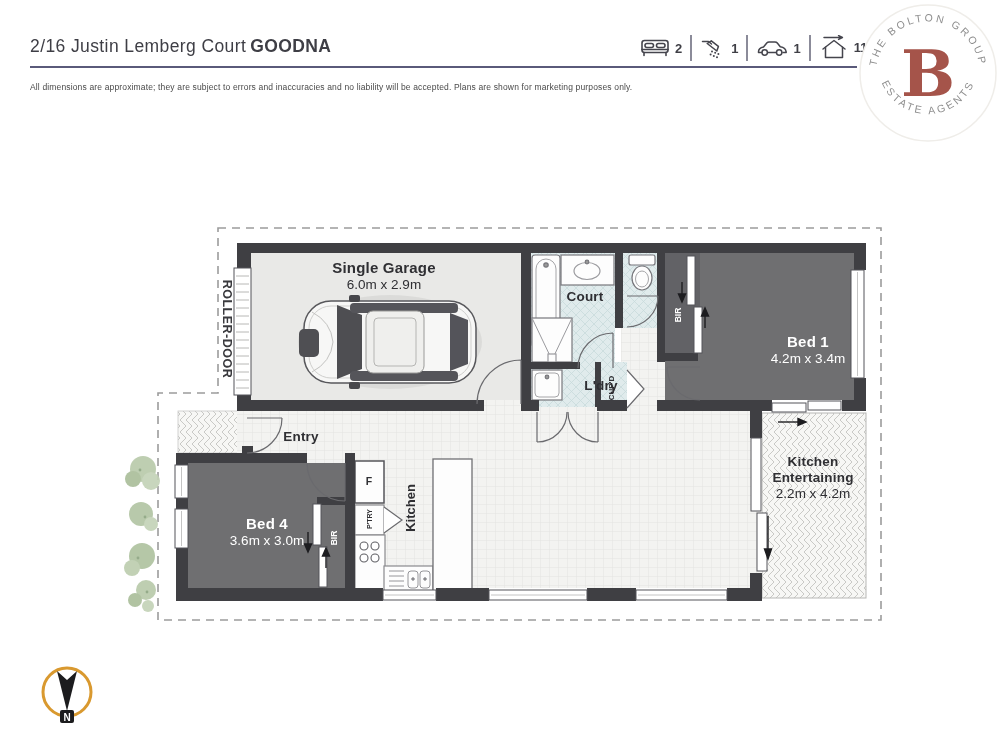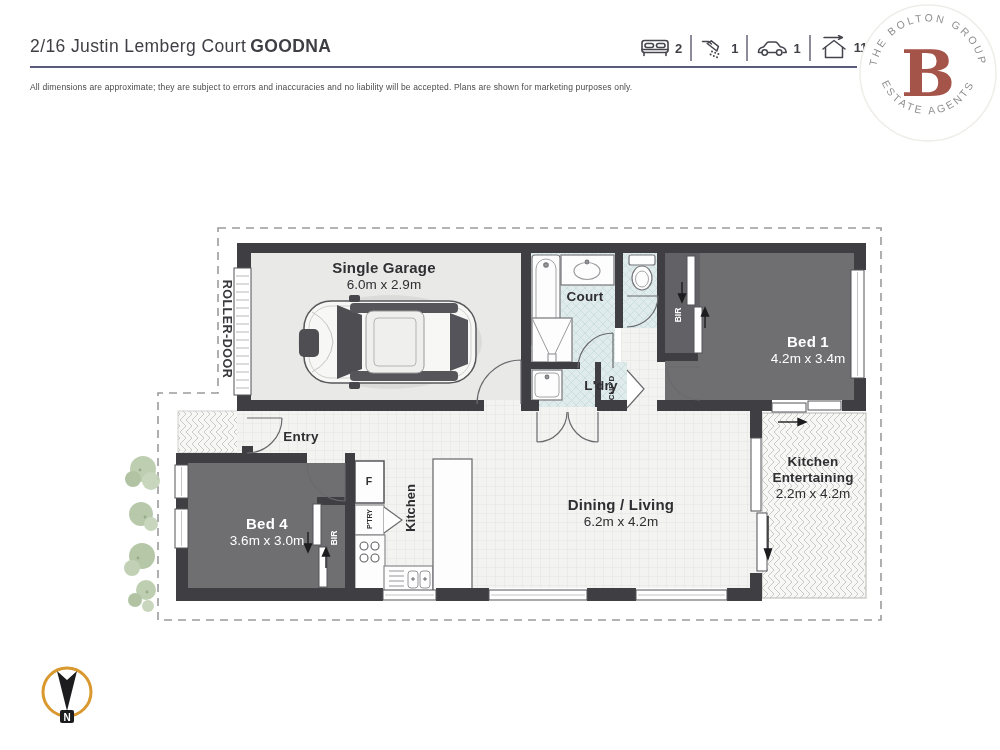--- a/index.html
+++ b/index.html
@@ -332,24 +332,20 @@
     <div class="rname">Entry</div>
   </div>
   <div class="lbl white" style="left:786px;top:350px;margin-left:22px;">
     <div class="rname">Bed 1</div>
     <div class="rdims">4.2m x 3.4m</div>
   </div>
   <div class="lbl white" style="left:267px;top:532px;">
     <div class="rname">Bed 4</div>
     <div class="rdims">3.6m x 3.0m</div>
   </div>
-  <div class="lbl" style="left:621px;top:513px;">
-    <div class="rname">Dining / Living</div>
-    <div class="rdims">6.2m x 4.2m</div>
-  </div>
   <div class="lbl sm" style="left:813px;top:478px;">
     <div class="rname wrap">Kitchen Entertaining</div>
     <div class="rdims">2.2m x 4.2m</div>
   </div>
 
   <div class="vlbl" style="left:410px;top:508px;font-size:13px;">Kitchen</div>
   <div class="vlbl cw" style="left:227px;top:329px;font-size:12.5px;letter-spacing:.5px;color:#3a3a3e;">ROLLER-DOOR</div>
   <div class="vlbl" style="left:611px;top:388px;font-size:8px;">CUP'D</div>
   <div class="vlbl" style="left:369px;top:519px;font-size:7px;">P'TRY</div>
   <div class="lbl" style="left:369px;top:481px;font-size:10.5px;font-weight:700;">F</div>

